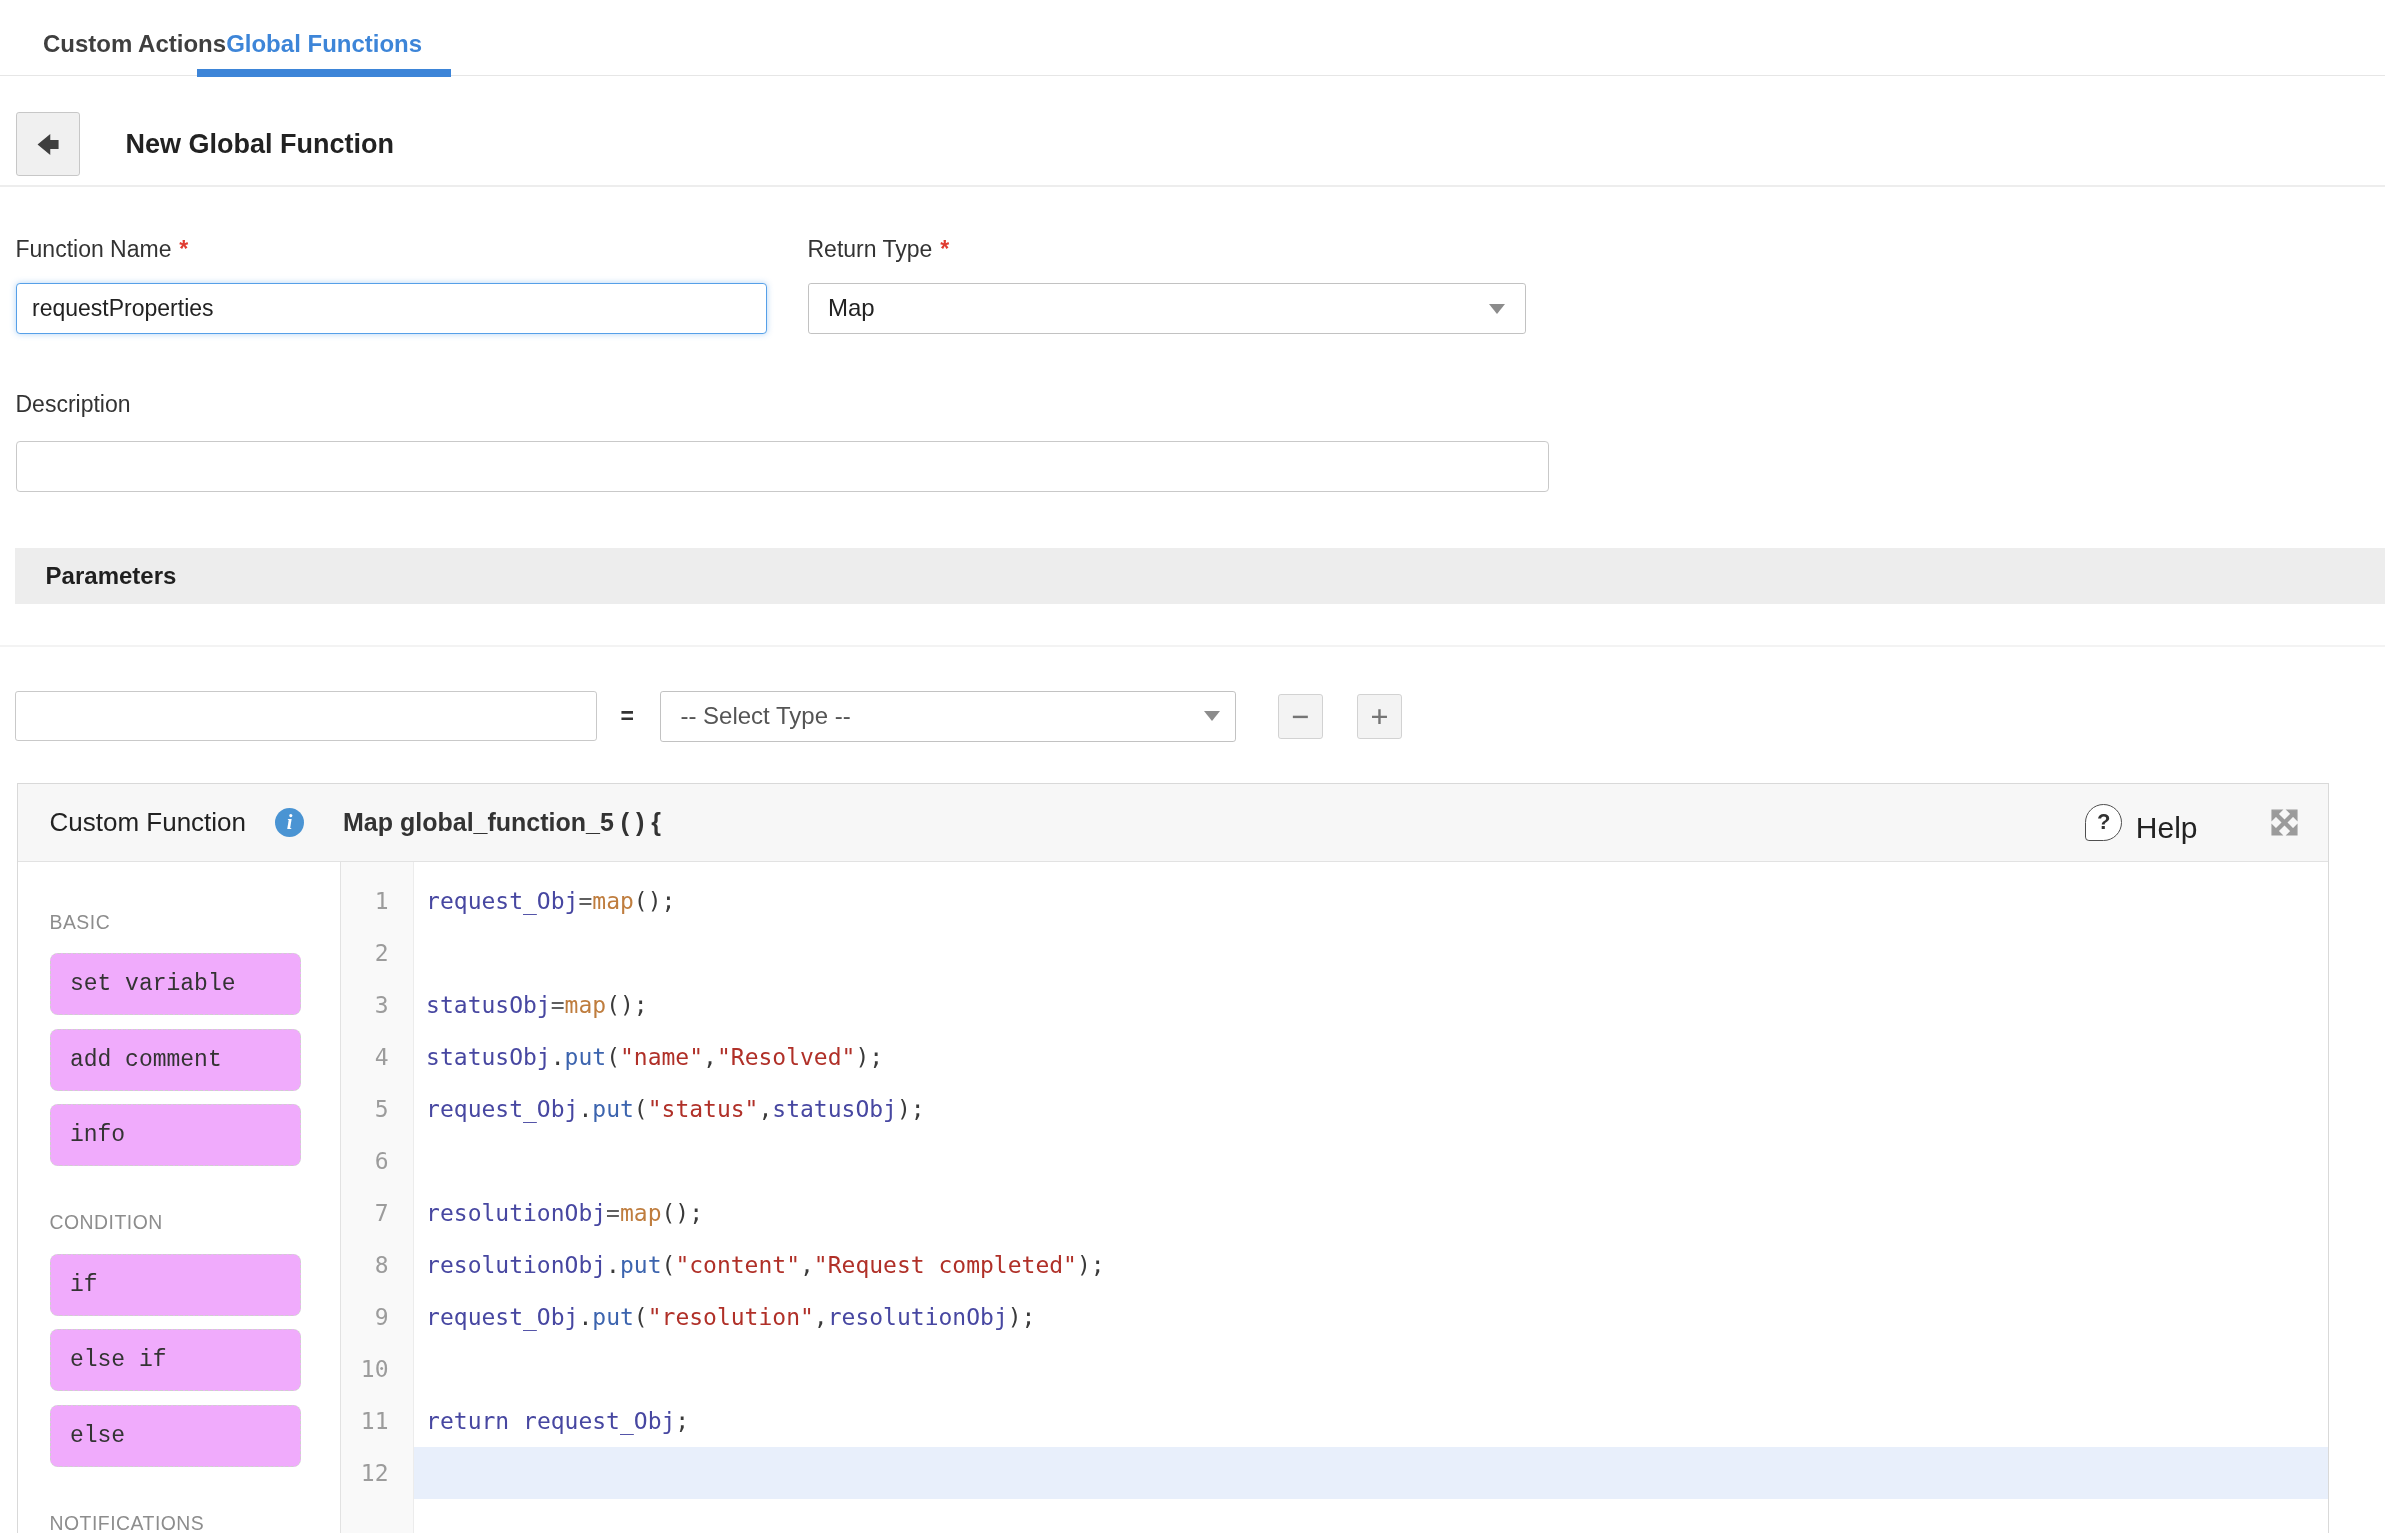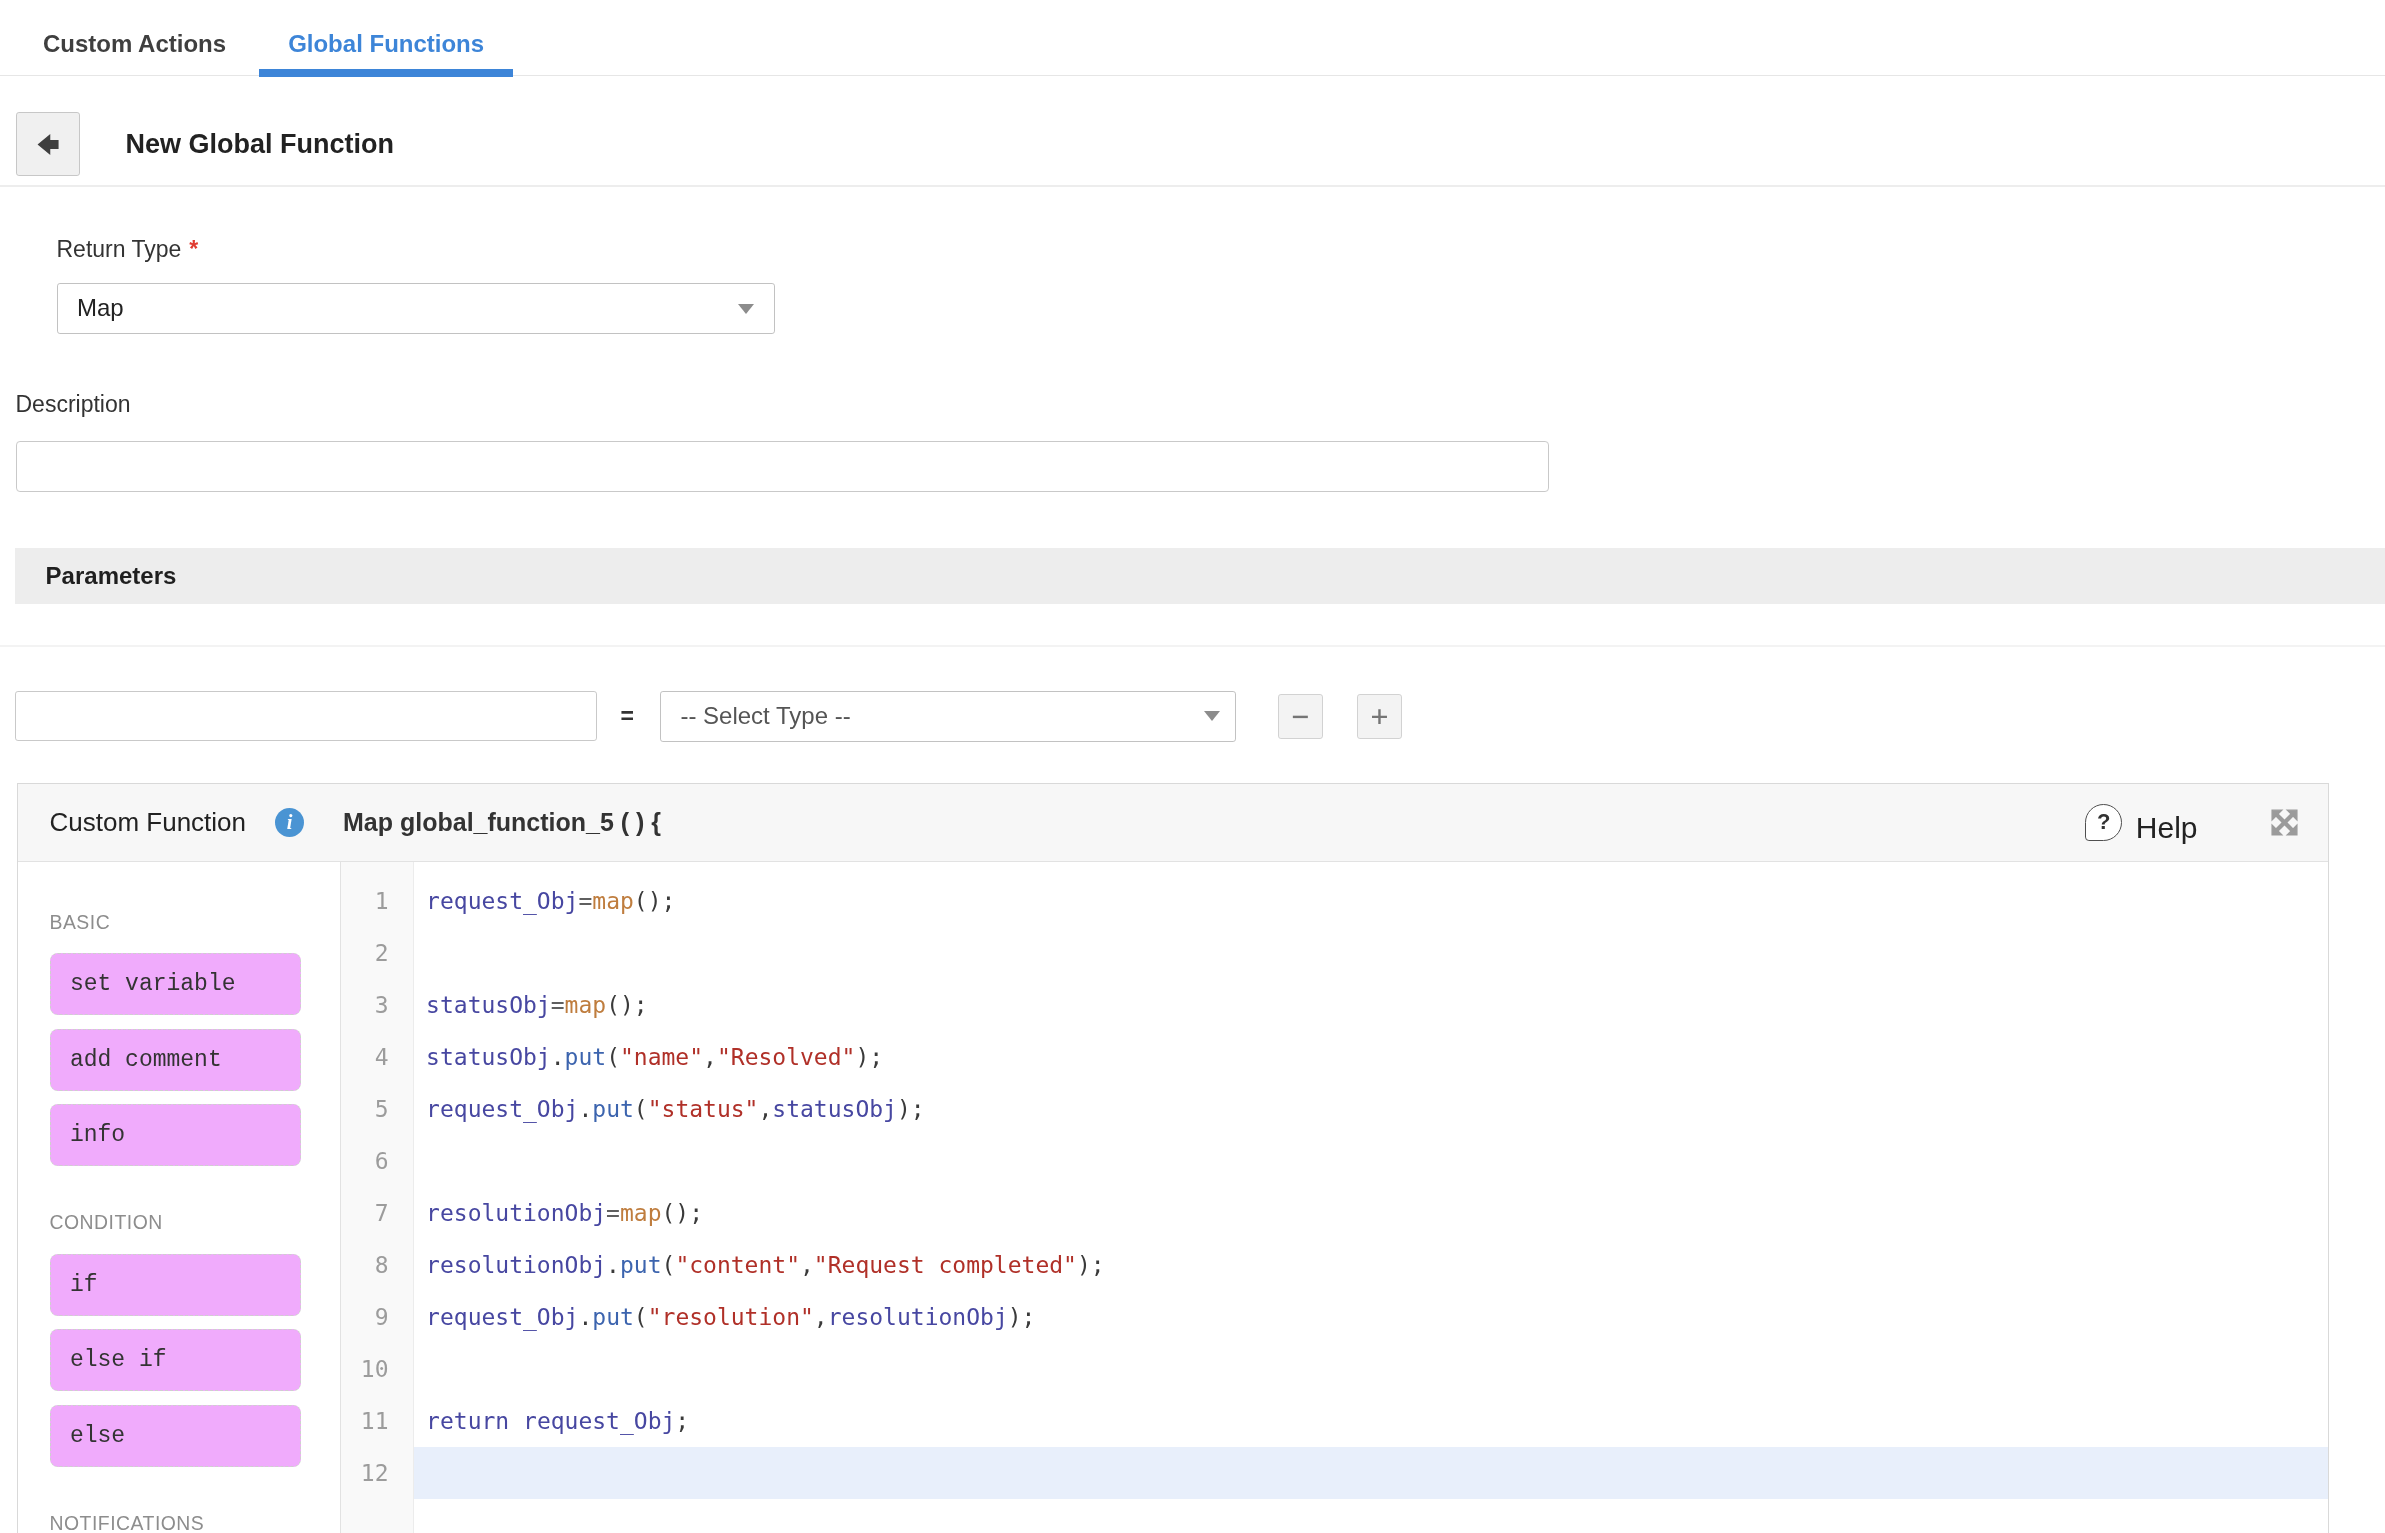--- a/index.html
+++ b/index.html
@@ -1,21 +1,21 @@
 <!DOCTYPE html>
 <html style="--accent: #3d85d8; --focus_border: #56a0e8; --required: #e03c31; --info_icon: #4a94d3; --line_highlight: #e8effb; --tok_var: #4747a1; --tok_op: #5f5f5f; --tok_builtin: #bf7d3e; --tok_method: #3c64ae; --tok_string: #b03028; --tok_punct: #3a3a3a; --tok_keyword: #4747a1;"><head>
 <meta charset="utf-8">
 <style>
   * { box-sizing: border-box; margin: 0; padding: 0; }
   html, body { width: 2385px; height: 1533px; overflow: hidden; background: #fff;
     font-family: "Liberation Sans", sans-serif; color: #333; }
 
   
   .tabbar { height: 76px; border-bottom: 1.9px solid #e6e6e6; display: flex;
-    align-items: center; padding: 13.6px 0 0 43px; gap: 62px; }
+    align-items: center; padding: 13.6px 0 0 43px; }
   .tab { position: relative; height: 100%; display: flex; align-items: center;
     font-size: 24px; font-weight: bold; color: #3f3f3f; cursor: pointer; }
   .tab.active { color: var(--accent); }
   .tab .underline { position: absolute; left: -29px; right: -29px; bottom: -1.9px;
     height: 7.8px; background: var(--accent); }
 
   
   .page-head { display: flex; align-items: center; margin: 36px 0 0 15.5px; gap: 9px; }
   .back-btn { width: 64px; height: 64px; background: #f0f0f0; border: 1px solid #c7c7c7;
     border-radius: 2.9px; display: flex; align-items: center; justify-content: center; cursor: pointer; }
@@ -126,20 +126,26 @@
   <div class="back-btn">
     <svg width="31" height="31" viewBox="0 0 28 28">
       <path d="M16.5 4.5 L5 14 L16.5 23.5 L16.5 18 L24 18 L24 10 L16.5 10 Z" fill="#3f3f3f"></path>
     </svg>
   </div>
   <div class="page-title">New Global Function</div>
 </div>
 <div class="divider"></div>
 
 <div class="form-row">
+  <div class="field fn">
+    <div class="label">
+      <span>Function Name</span><span class="req">*</span>
+    </div>
+    <input class="text-input" value="requestProperties" style="">
+  </div>
   <div class="field rt">
     <div class="label">
       <span>Return Type</span><span class="req">*</span>
     </div>
     <div class="select">
       <span>Map</span>
       <i class="caret"></i>
     </div>
   </div>
 </div>

